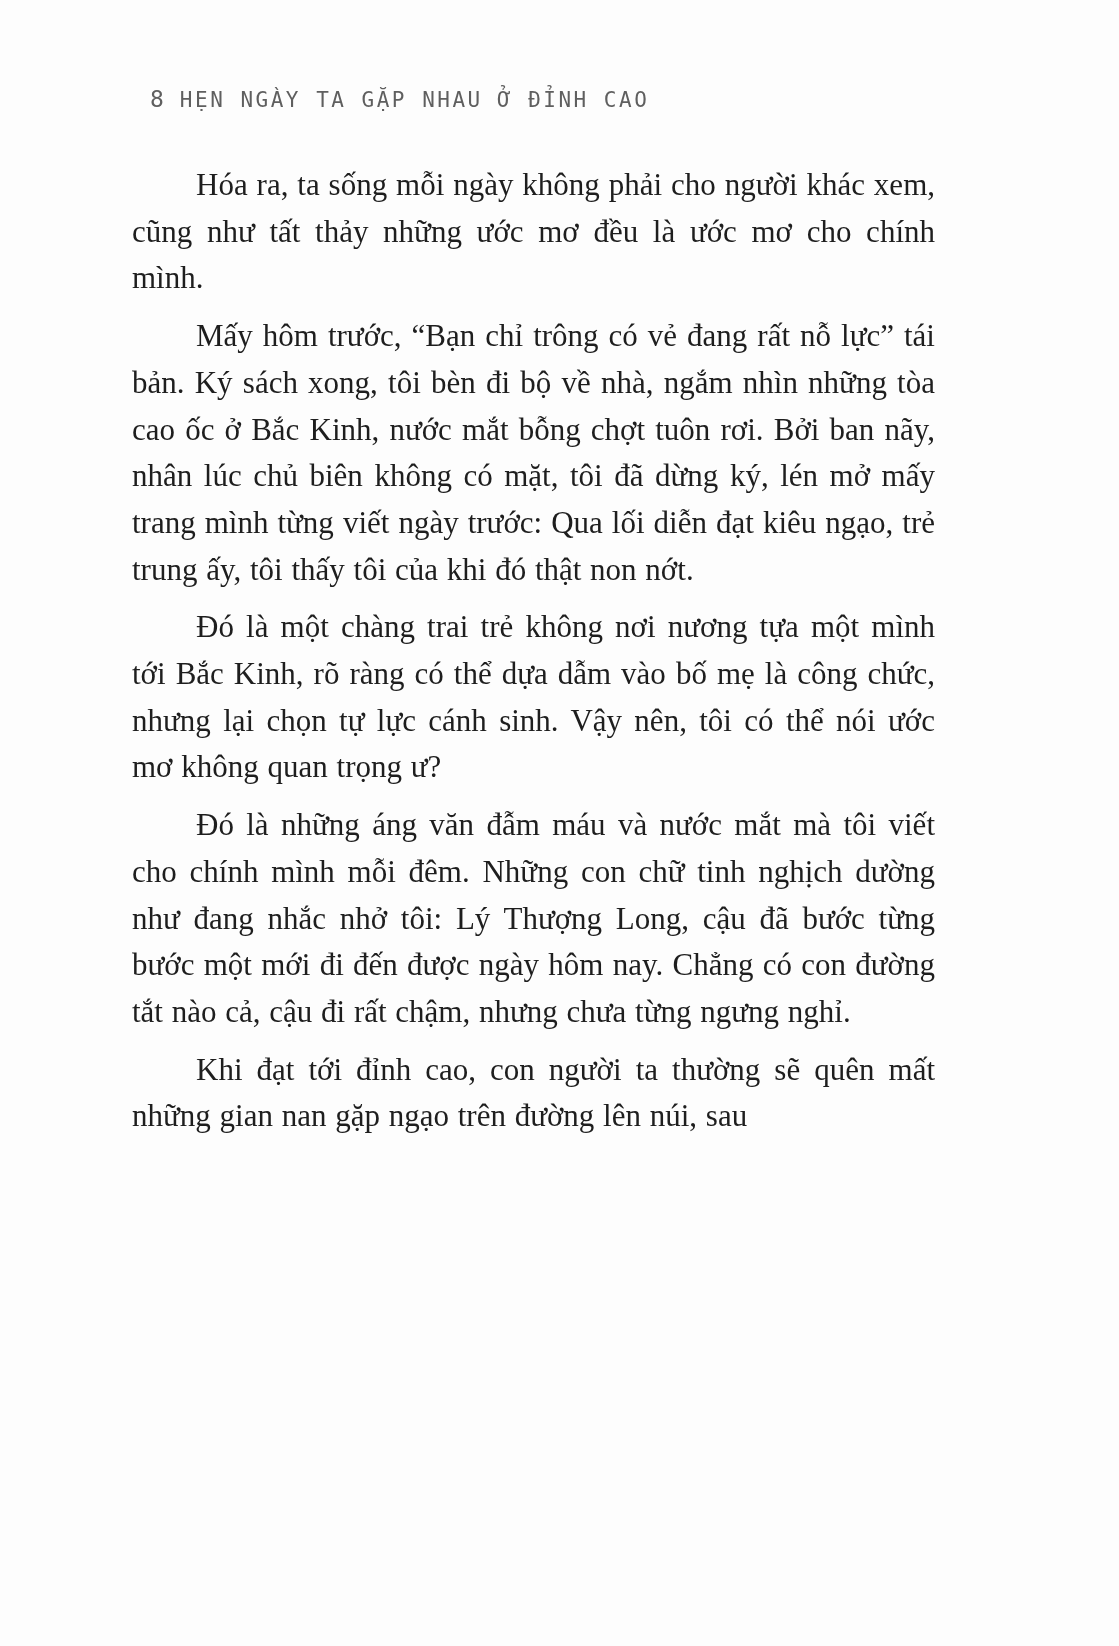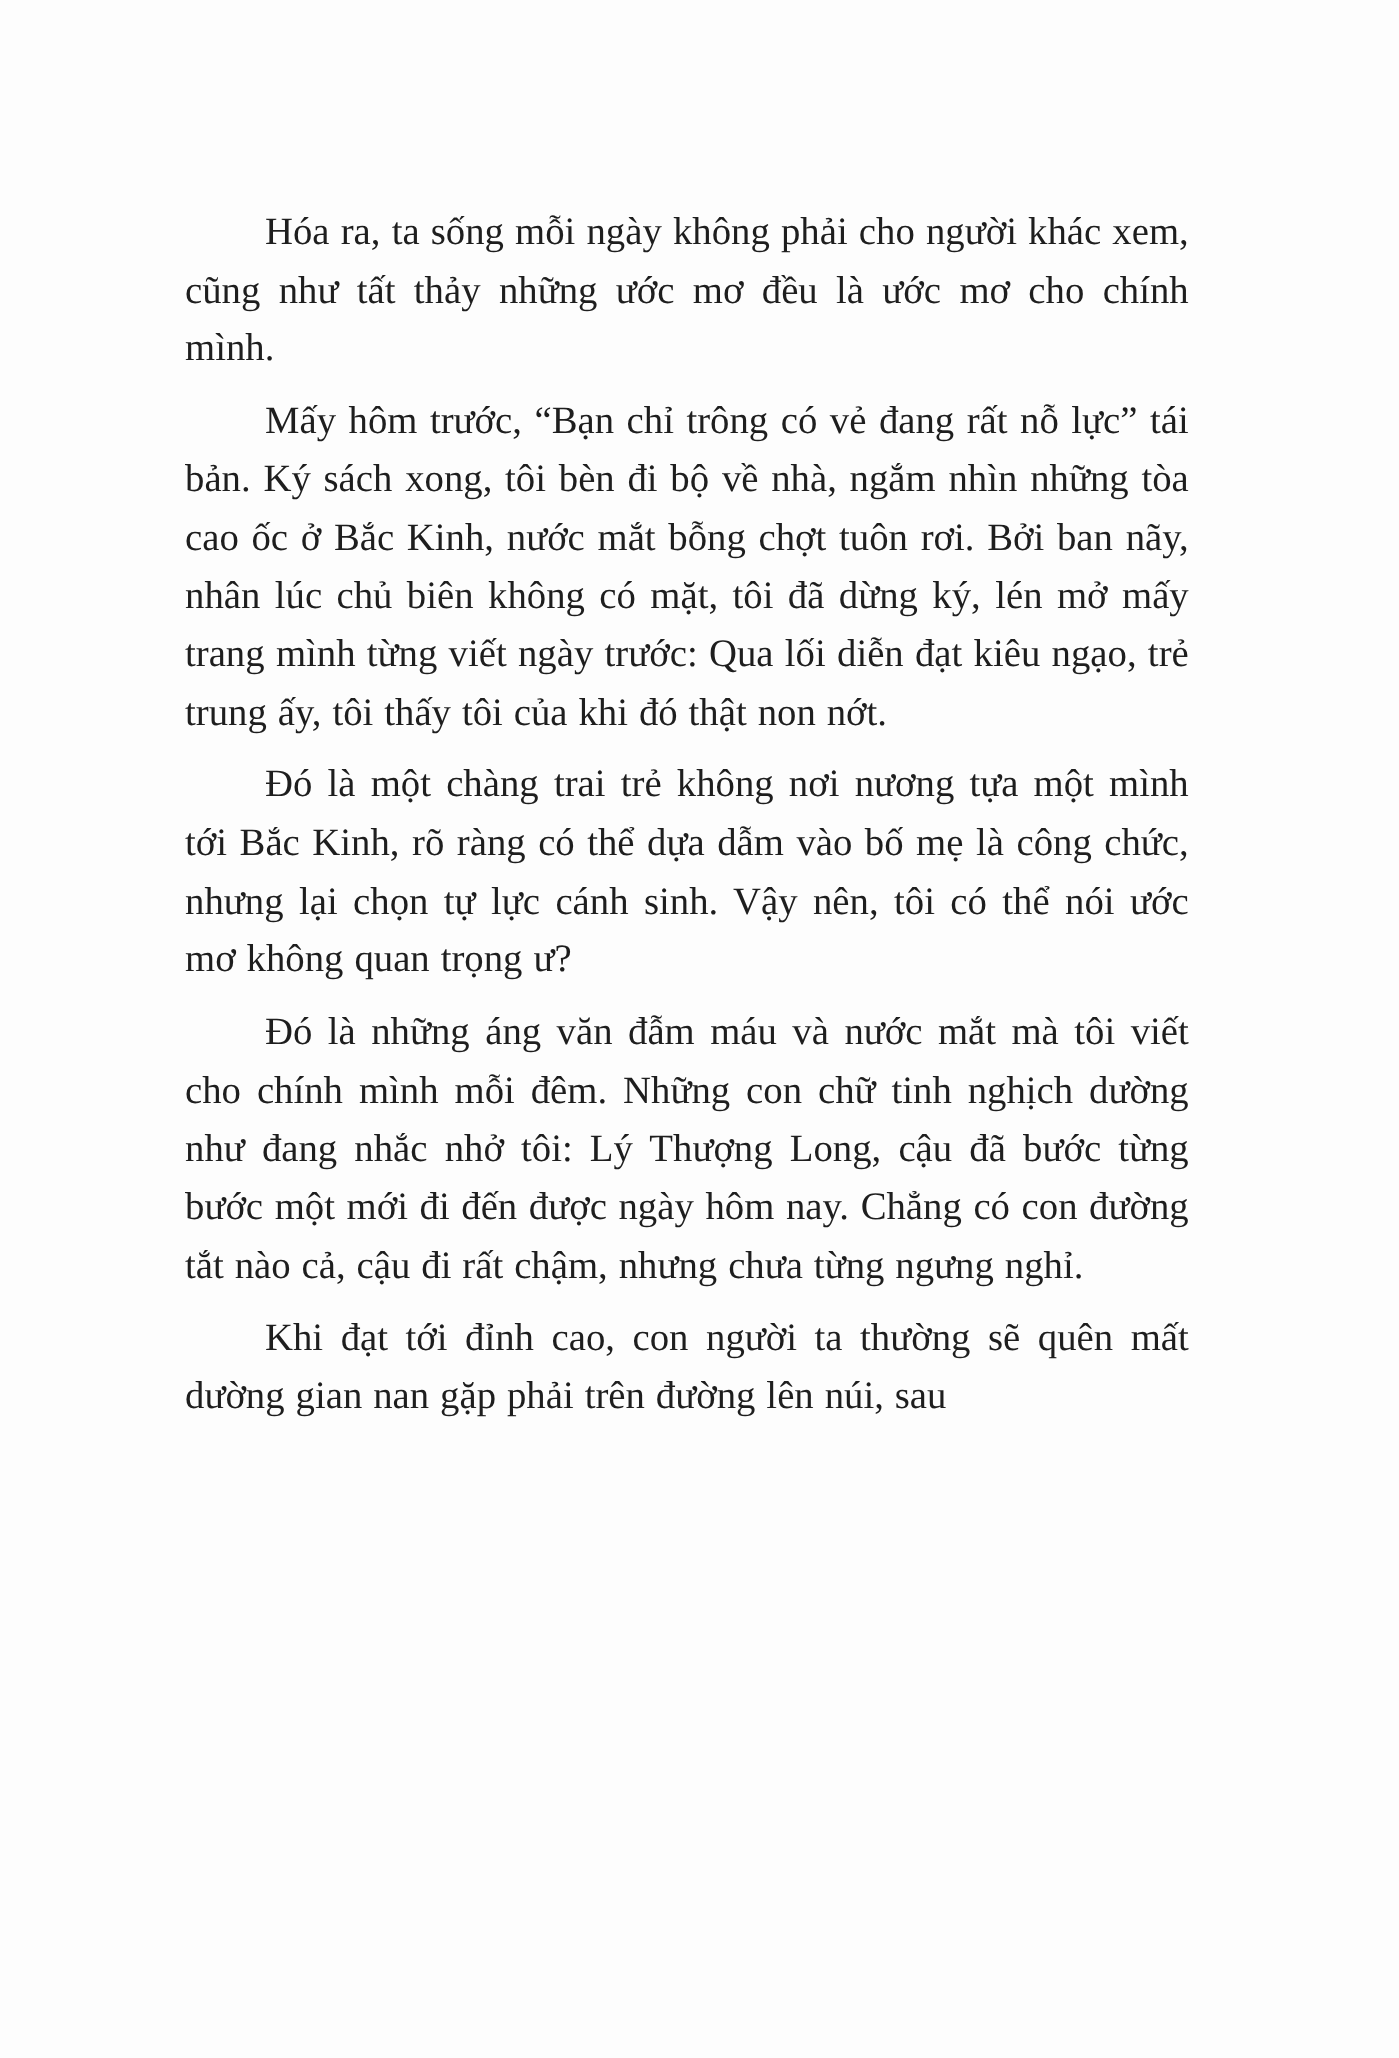--- a/index.html
+++ b/index.html
@@ -25,42 +25,45 @@
     letter-spacing: 2.5px;
     white-space: nowrap;
   }
   .running-header .page-number {
     margin-right: 16px;
     font-size: 23px;
     letter-spacing: 0;
   }
   .body-text {
     position: absolute;
-    left: 148px;
+    left: 132px;
     top: 162px;
     width: 803px;
   }
   .body-text p.para {
     margin: 0 0 11px 0;
     font-size: 31px;
     line-height: 46.7px;
     color: #1e1e1e;
     text-align: justify;
     text-indent: 64px;
     hyphens: none;
     word-spacing: 1px;
   }
 </style>
 </head>
 <body>
 
 <div class="page">
 
+  <div class="running-header">
+    <span class="page-number">8</span><span>HẸN NGÀY TA GẶP NHAU Ở ĐỈNH CAO</span>
+  </div>
 
   <div class="body-text">
       <p class="para">Hóa ra, ta sống mỗi ngày không phải cho người khác xem, cũng như tất thảy những ước mơ đều là ước mơ cho chính mình.</p>
       <p class="para">Mấy hôm trước, “Bạn chỉ trông có vẻ đang rất nỗ lực” tái bản. Ký sách xong, tôi bèn đi bộ về nhà, ngắm nhìn những tòa cao ốc ở Bắc Kinh, nước mắt bỗng chợt tuôn rơi. Bởi ban nãy, nhân lúc chủ biên không có mặt, tôi đã dừng ký, lén mở mấy trang mình từng viết ngày trước: Qua lối diễn đạt kiêu ngạo, trẻ trung ấy, tôi thấy tôi của khi đó thật non nớt.</p>
       <p class="para">Đó là một chàng trai trẻ không nơi nương tựa một mình tới Bắc Kinh, rõ ràng có thể dựa dẫm vào bố mẹ là công chức, nhưng lại chọn tự lực cánh sinh. Vậy nên, tôi có thể nói ước mơ không quan trọng ư?</p>
       <p class="para">Đó là những áng văn đẫm máu và nước mắt mà tôi viết cho chính mình mỗi đêm. Những con chữ tinh nghịch dường như đang nhắc nhở tôi: Lý Thượng Long, cậu đã bước từng bước một mới đi đến được ngày hôm nay. Chẳng có con đường tắt nào cả, cậu đi rất chậm, nhưng chưa từng ngưng nghỉ.</p>
-      <p class="para">Khi đạt tới đỉnh cao, con người ta thường sẽ quên mất dường gian nan gặp phải trên đường lên núi, sau</p>
+      <p class="para">Khi đạt tới đỉnh cao, con người ta thường sẽ quên mất những gian nan gặp ngạo trên đường lên núi, sau</p>
     </div>
 
 </div>
 
 </body></html>

